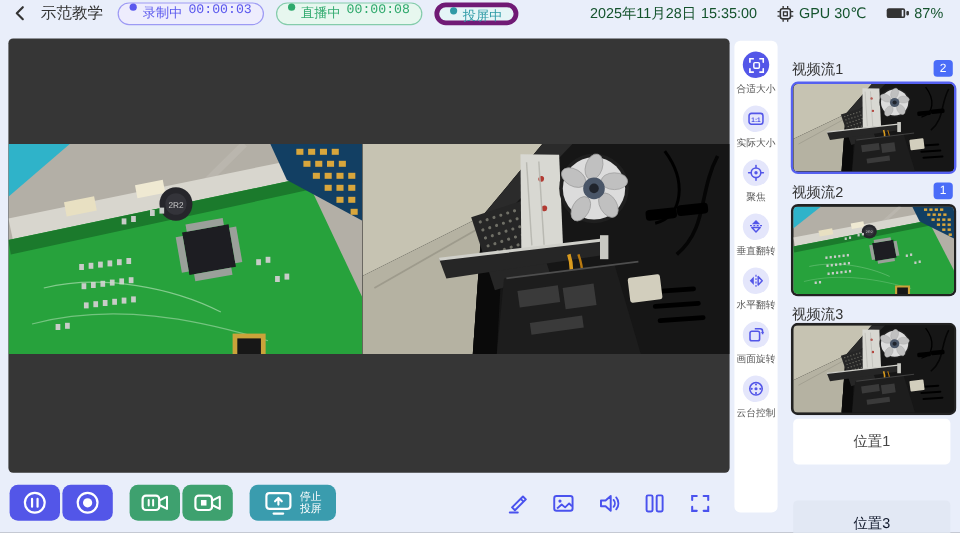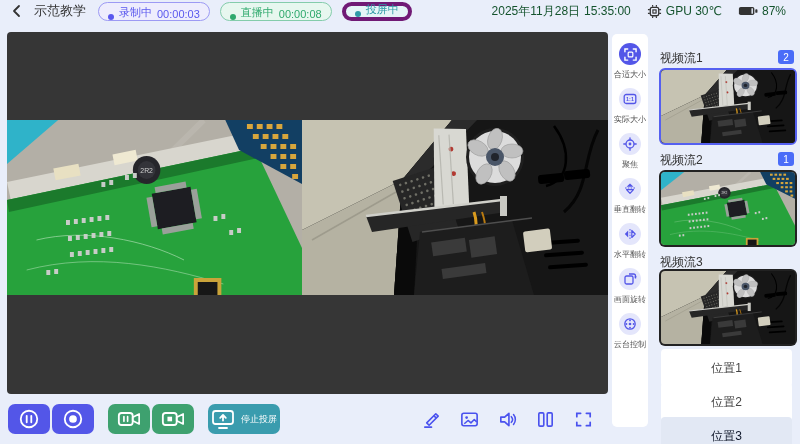--- a/index.html
+++ b/index.html
@@ -6,22 +6,22 @@
   html,body { width:800px; height:444px; overflow:hidden; }
   body {
     font-family:"Liberation Sans","DejaVu Sans",sans-serif;
     background:#e9eefa; color:#333; position:relative;
   }
   
   .topbar { position:absolute; left:0; top:0; width:800px; height:22px;
     display:flex; align-items:center; padding:0 14px 0 10px; gap:10px; }
   .back { display:flex; align-items:center; cursor:pointer; }
   .title { font-size:13px; color:#333; margin-right:2px; }
-  .pill { display:inline-flex; align-items:flex-end; gap:5px; height:19px;
-    padding:0 9px; border-radius:10px; font-size:11px; white-space:nowrap; }
+  .pill { display:inline-flex; align-items:flex-start; gap:5px; height:19px;
+    padding:0 9px; border-radius:10px; font-size:11px; white-space:nowrap;font-family:Liberation Mono, monospace; }
   .pill .dot { width:6px; height:6px; border-radius:50%; }
   .pill.rec { color:#5a58ee; border:1px solid #9d9af4; background:#eeedfd; }
   .pill.rec .dot { background:#5a58ee; }
   .pill.live { color:#2fa96d; border:1px solid #84ccab; background:#e7f7ef; }
   .pill.live .dot { background:#2fa96d; }
   .pill.cast { color:#2e9aa6; border:4px solid #701a75; background:#e5f5f7; }
   .pill.cast .dot { background:#2e9aa6; }
   .top-right { margin-left:auto; display:flex; align-items:center; gap:16px;
     font-size:12px; color:#14532d; }
   .sysitem { display:flex; align-items:center; gap:4px; }
@@ -38,21 +38,21 @@
   .bottombar { position:absolute; left:0; top:394px; width:612px; height:50px;
     display:flex; align-items:center; padding-left:8px; }
   .cbtn { height:30px; border:none; border-radius:7px; display:flex;
     align-items:center; justify-content:center; cursor:pointer; }
   .cbtn.sq { width:42px; }
   .cbtn.indigo { background:#5356e8; }
   .cbtn.green { background:#3ea16f; }
   .cbtn.teal { background:#3a9cae; width:72px; gap:6px; }
   .pairgap { margin-right:2px; }
   .groupgap { margin-right:14px; }
-  .stoptext { display:flex; line-height:10px;
+  .stoptext { display:flex; flex-direction:column; line-height:10px;
     font-size:9px; color:#fff; text-align:right; }
   .quick-icons { margin-left:auto; display:flex; align-items:center; gap:17px;
     padding-right:18px; }
   .qicon { width:21px; height:21px; cursor:pointer; display:block; }
   
   .toolbar { position:absolute; left:612px; top:34px; width:36px; height:393px;
     background:#ffffff; border-radius:5px; display:flex; flex-direction:column;
     align-items:center; padding-top:9px; }
   .tool { display:flex; flex-direction:column; align-items:center;
     margin-bottom:7px; cursor:pointer; }
@@ -473,15 +473,14 @@
   </div>
 
   <span class="s-label" style="top:205px">视频流3</span>
   <div class="thumb" style="top:220px">
     <svg viewBox="0 0 306 175" preserveAspectRatio="none">
         <use href="#scene-case"></use>
       </svg>
   </div>
 
   <button class="posbtn" style="top:300px">位置1</button>
-  <button class="posbtn" style="top:334px">位置2</button>
   <button class="posbtn disabled" style="top:368px">位置3</button>
 </div>
 
 </body></html>

